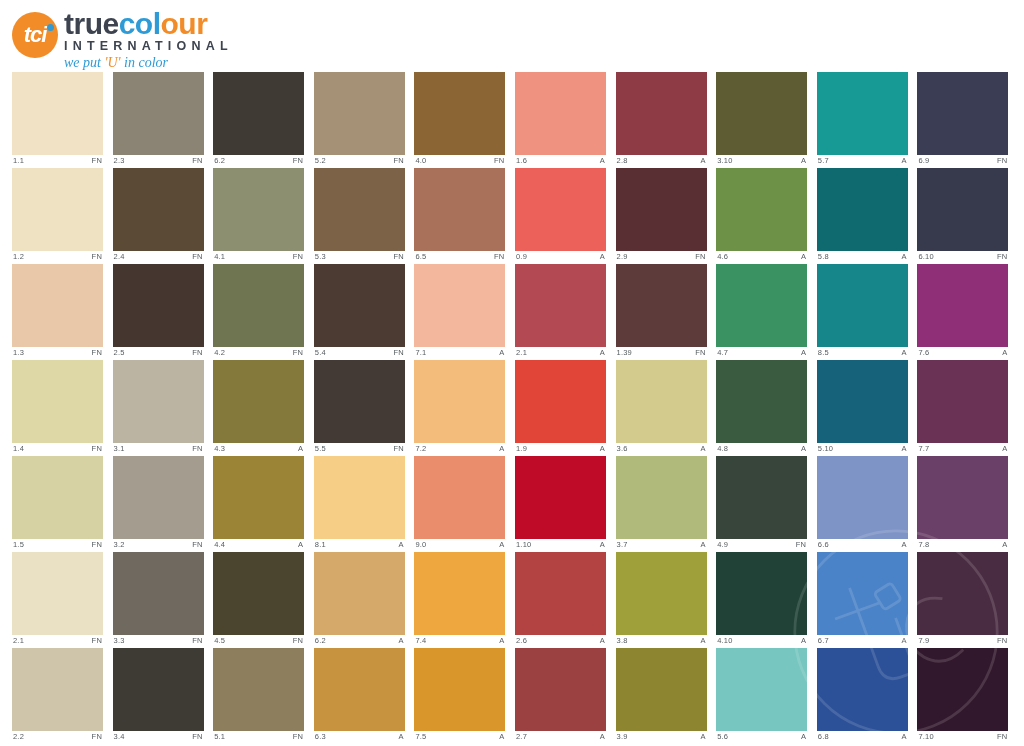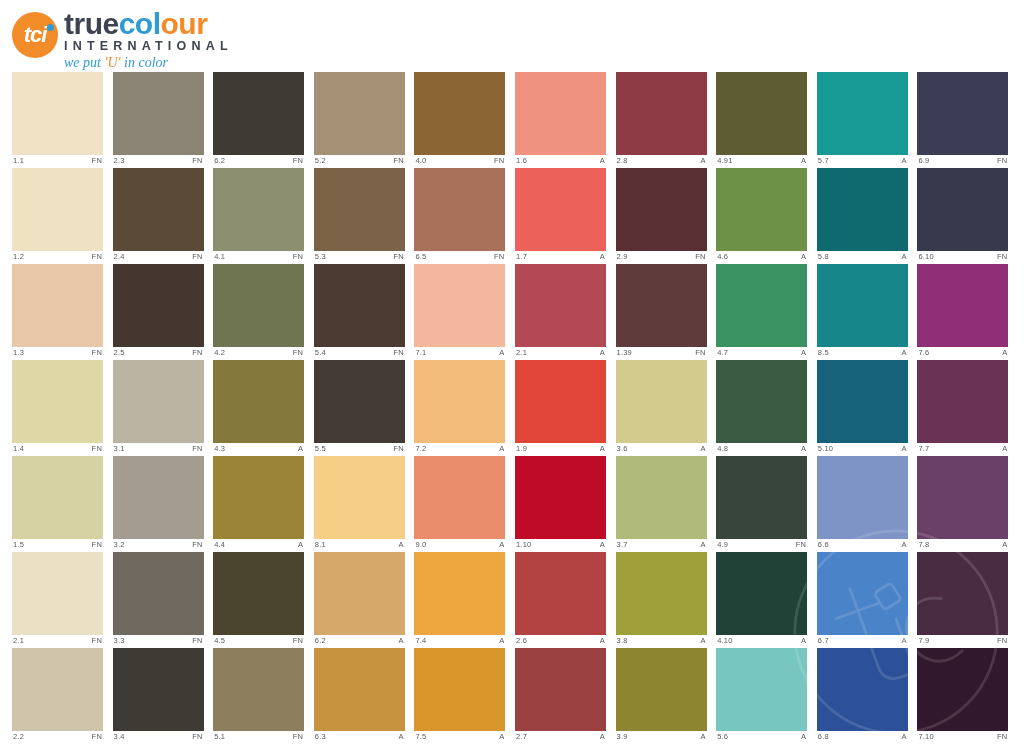--- a/index.html
+++ b/index.html
@@ -166,21 +166,21 @@
     <div class="cell" style="left: 615.6px; top: 10px;">
       <div class="swatch" title="#8e3b46" style="background: rgb(142, 59, 70);"></div>
       <div class="cap">
         <span class="code">2.8</span>
         <span class="type">A</span>
       </div>
     </div>
     <div class="cell" style="left: 716.2px; top: 10px;">
       <div class="swatch" title="#5d5c33" style="background: rgb(93, 92, 51);"></div>
       <div class="cap">
-        <span class="code">4.91</span>
+        <span class="code">3.10</span>
         <span class="type">A</span>
       </div>
     </div>
     <div class="cell" style="left: 816.8px; top: 10px;">
       <div class="swatch" title="#179a95" style="background: rgb(23, 154, 149);"></div>
       <div class="cap">
         <span class="code">5.7</span>
         <span class="type">A</span>
       </div>
     </div>
@@ -222,21 +222,21 @@
     <div class="cell" style="left: 414.4px; top: 106px;">
       <div class="swatch" title="#a9705a" style="background: rgb(169, 112, 90);"></div>
       <div class="cap">
         <span class="code">6.5</span>
         <span class="type">FN</span>
       </div>
     </div>
     <div class="cell" style="left: 515px; top: 106px;">
       <div class="swatch" title="#ec6159" style="background: rgb(236, 97, 89);"></div>
       <div class="cap">
-        <span class="code">1.7</span>
+        <span class="code">0.9</span>
         <span class="type">A</span>
       </div>
     </div>
     <div class="cell" style="left: 615.6px; top: 106px;">
       <div class="swatch" title="#5a2f33" style="background: rgb(90, 47, 51);"></div>
       <div class="cap">
         <span class="code">2.9</span>
         <span class="type">FN</span>
       </div>
     </div>

